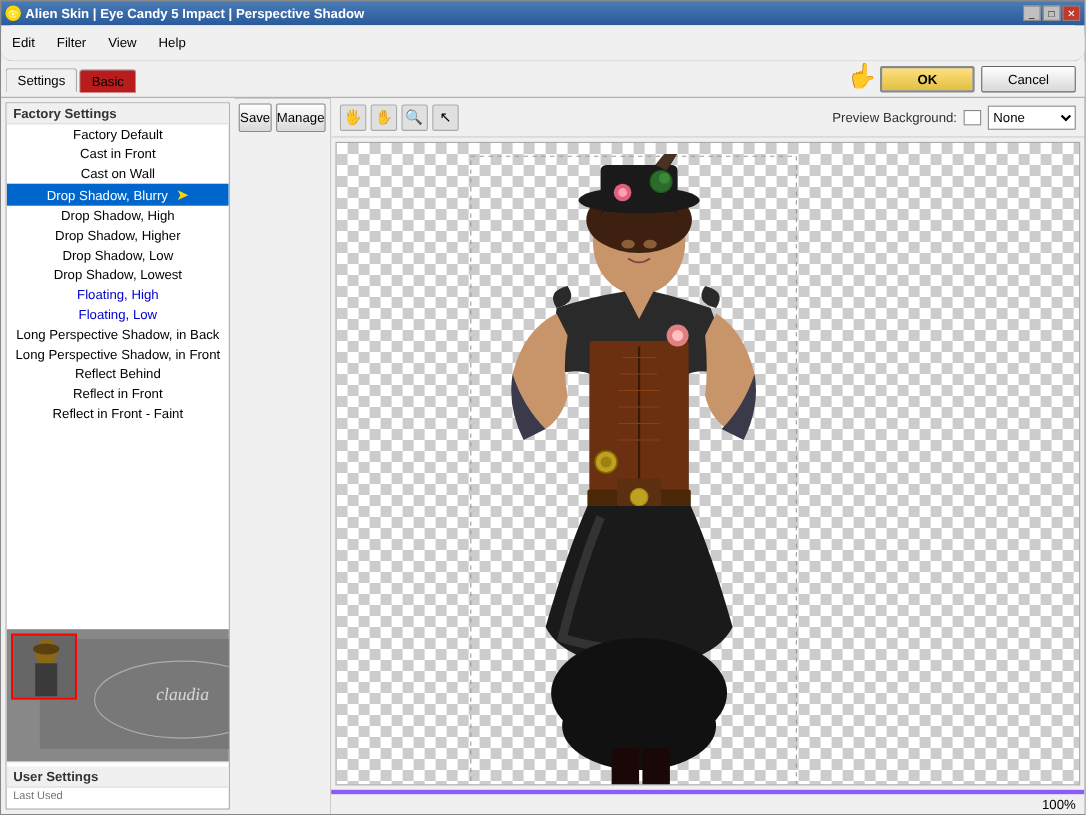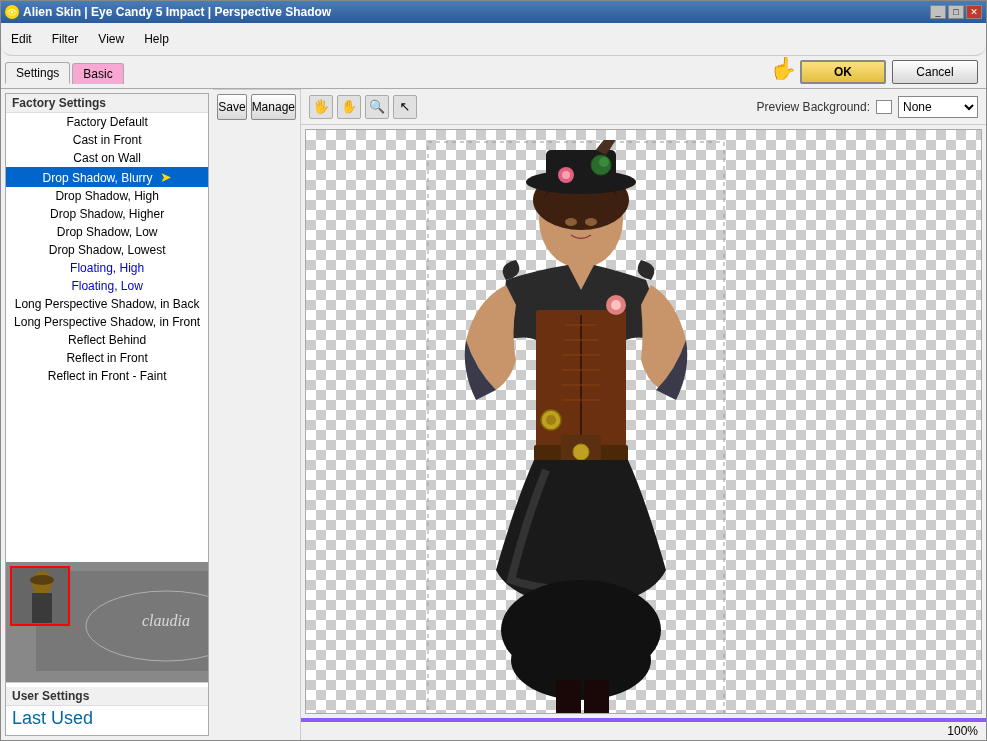--- a/index.html
+++ b/index.html
@@ -87,21 +87,21 @@
       height: 24px;
       display: flex;
       align-items: flex-end;
       padding: 0 4px;
       flex-shrink: 0;
     }
     .tab {
       padding: 3px 10px;
       border: 1px solid #aaa;
       border-bottom: none;
-      background: #f9a8d4;
+      background: #b91c1c;
       cursor: pointer;
       font-size: 12px;
       margin-right: 2px;
       border-radius: 3px 3px 0 0;
     }
     .tab.active {
       background: #f0f0f0;
       border-bottom: 1px solid #f0f0f0;
       z-index: 1;
     }
@@ -151,22 +151,22 @@
       text-align: center;
     }
     .preset-item.selected {
       background: #0066cc;
       color: white;
     }
     .preset-item.blue-text { color: #0000cc; }
     .user-settings-item {
       padding: 2px 6px;
       cursor: pointer;
-      font-size: 18px;
-      color: #0369a1;
+      font-size: 10px;
+      color: #737373;
     }
     .left-panel-buttons {
       display: flex;
       padding: 4px;
       gap: 4px;
       border-top: 1px solid #ccc;
       flex-shrink: 0;
     }
     .panel-btn {
       flex: 1;

